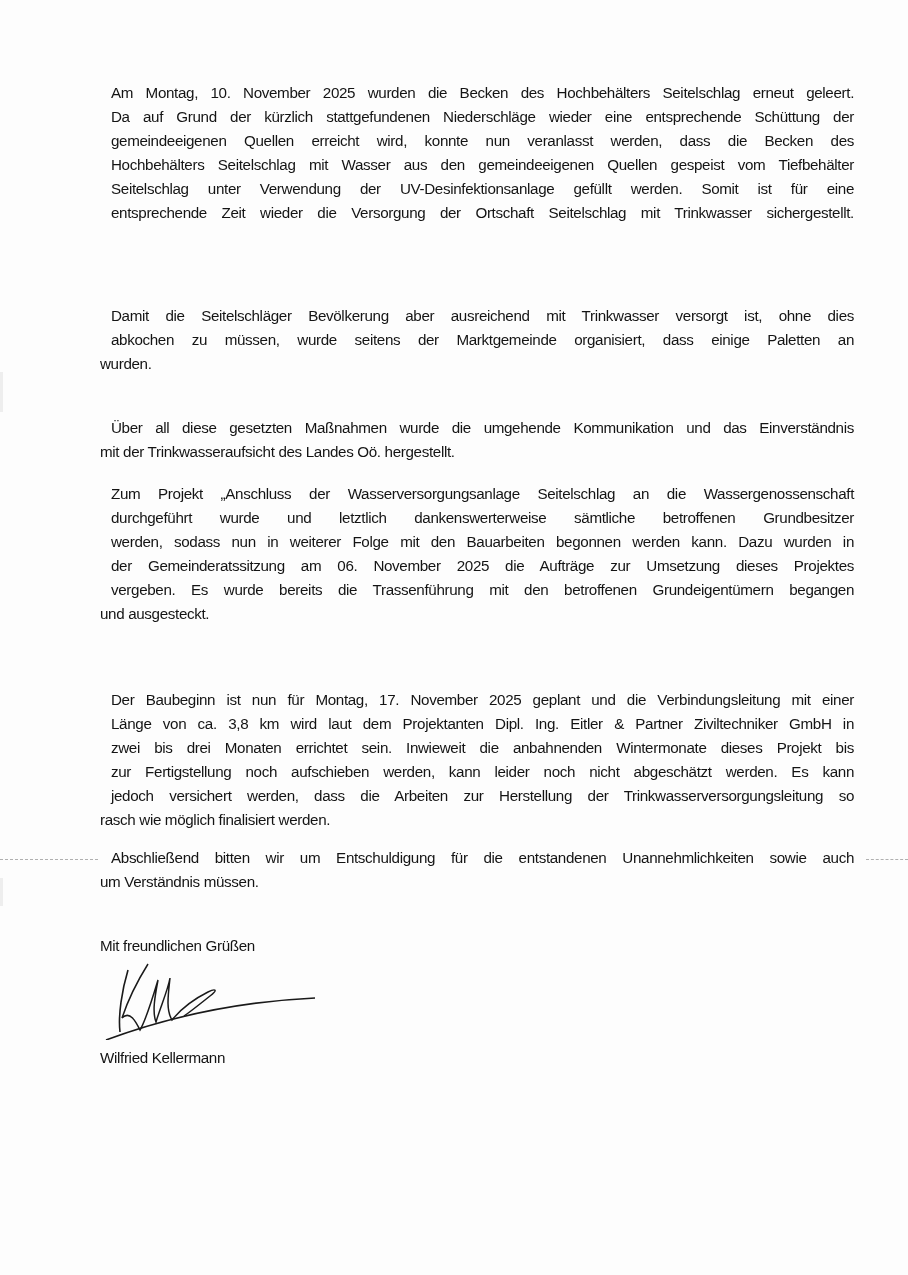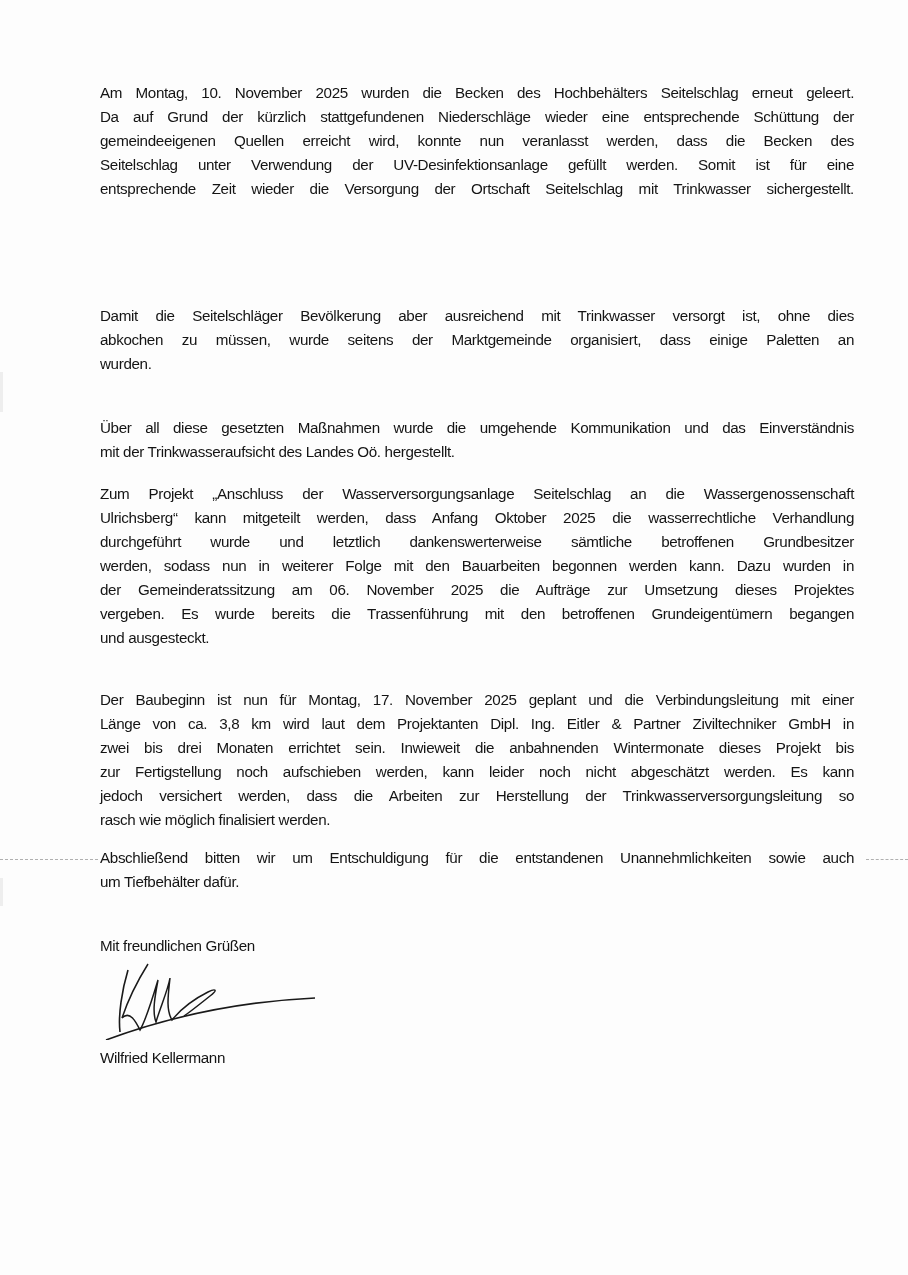--- a/index.html
+++ b/index.html
@@ -2,79 +2,79 @@
 <html><head>
 <meta charset="utf-8">
 <style>
   html, body { margin: 0; padding: 0; background: #ffffff; }
   body { width: 908px; height: 1275px; position: relative; overflow: hidden;
          font-family: "Liberation Sans", sans-serif; color: #141414; }
   .page { position: absolute; left: 0; top: 0; width: 908px; height: 1275px; background: #fdfdfd; }
   .para { position: absolute; left: 100px; width: 754px; }
   .line { height: 24px; line-height: 24px; font-size: 15.2px; white-space: nowrap;
           letter-spacing: -0.35px; transform-origin: left center; }
-  .line.just { text-align: justify; text-align-last: justify; }
+  .line.just { text-align: justify; text-align-last: justify; margin-left: 11px; }
   .fold-line { position: absolute; top: 859px; height: 0; border-top: 1px dashed #b0b0b0; }
   .sig { position: absolute; left: 100px; top: 960px; width: 220px; height: 80px; }
   .closing { position: absolute; left: 100px; }
   .scan-mark { position: absolute; background: #eeeeee; }
 </style>
 </head>
 <body>
 
 <div class="page">
 
   <div class="scan-mark" style="left:0;top:372px;width:3px;height:40px;"></div>
   <div class="scan-mark" style="left:0;top:878px;width:3px;height:28px;"></div>
 
   <div class="fold-line" style="left:0;width:98px;"></div>
   <div class="fold-line" style="left:866px;width:42px;"></div>
 
   <div class="para" style="top:81px;">
     <div class="line just">Am Montag, 10. November 2025 wurden die Becken des Hochbehälters Seitelschlag erneut geleert.</div>
     <div class="line just">Da auf Grund der kürzlich stattgefundenen Niederschläge wieder eine entsprechende Schüttung der</div>
     <div class="line just">gemeindeeigenen Quellen erreicht wird, konnte nun veranlasst werden, dass die Becken des</div>
+    <div class="line just">Hochbehälters Seitelschlag mit Wasser aus den gemeindeeigenen Quellen gespeist vom Tiefbehälter</div>
     <div class="line just">Seitelschlag unter Verwendung der UV-Desinfektionsanlage gefüllt werden. Somit ist für eine</div>
     <div class="line just">entsprechende Zeit wieder die Versorgung der Ortschaft Seitelschlag mit Trinkwasser sichergestellt.</div>
   </div>
 
 
   <div class="para" style="top:304px;">
     <div class="line just">Damit die Seitelschläger Bevölkerung aber ausreichend mit Trinkwasser versorgt ist, ohne dies</div>
     <div class="line just">abkochen zu müssen, wurde seitens der Marktgemeinde organisiert, dass einige Paletten an</div>
     <div class="line">wurden.</div>
   </div>
 
   <div class="para" style="top:416px;">
     <div class="line just">Über all diese gesetzten Maßnahmen wurde die umgehende Kommunikation und das Einverständnis</div>
     <div class="line">mit der Trinkwasseraufsicht des Landes Oö. hergestellt.</div>
   </div>
 
   <div class="para" style="top:482px;">
     <div class="line just">Zum Projekt „Anschluss der Wasserversorgungsanlage Seitelschlag an die Wassergenossenschaft</div>
-    <div class="line just">Ulrichsberg“ kann mitgeteilt werden, dass Anfang Oktober 2025 die wasserrechtliche Verhandlung</div>
     <div class="line just">durchgeführt wurde und letztlich dankenswerterweise sämtliche betroffenen Grundbesitzer</div>
     <div class="line just">werden, sodass nun in weiterer Folge mit den Bauarbeiten begonnen werden kann. Dazu wurden in</div>
     <div class="line just">der Gemeinderatssitzung am 06. November 2025 die Aufträge zur Umsetzung dieses Projektes</div>
     <div class="line just">vergeben. Es wurde bereits die Trassenführung mit den betroffenen Grundeigentümern begangen</div>
     <div class="line">und ausgesteckt.</div>
   </div>
 
   <div class="para" style="top:688px;">
     <div class="line just">Der Baubeginn ist nun für Montag, 17. November 2025 geplant und die Verbindungsleitung mit einer</div>
     <div class="line just">Länge von ca. 3,8 km wird laut dem Projektanten Dipl. Ing. Eitler &amp; Partner Ziviltechniker GmbH in</div>
     <div class="line just">zwei bis drei Monaten errichtet sein. Inwieweit die anbahnenden Wintermonate dieses Projekt bis</div>
     <div class="line just">zur Fertigstellung noch aufschieben werden, kann leider noch nicht abgeschätzt werden. Es kann</div>
     <div class="line just">jedoch versichert werden, dass die Arbeiten zur Herstellung der Trinkwasserversorgungsleitung so</div>
     <div class="line">rasch wie möglich finalisiert werden.</div>
   </div>
 
   <div class="para" style="top:846px;">
     <div class="line just">Abschließend bitten wir um Entschuldigung für die entstandenen Unannehmlichkeiten sowie auch</div>
-    <div class="line">um Tiefbehälter dafür.</div>
+    <div class="line">um Verständnis müssen.</div>
   </div>
 
   <div class="closing line" style="top:934px;">Mit freundlichen Grüßen</div>
 
   <svg class="sig" viewBox="0 0 220 80">
     <path d="M28 10 C 22 30, 18 55, 20 72" fill="none" stroke="#1a1a1a" stroke-width="1.6"></path>
     <path d="M48 4 C 38 20, 28 40, 22 58 C 30 50, 36 62, 40 70 C 46 60, 52 40, 58 20 C 55 36, 52 52, 56 62 C 60 48, 68 30, 70 18 C 68 36, 66 50, 72 60 C 80 50, 92 40, 108 32 C 116 28, 118 30, 110 36 C 100 44, 90 52, 84 56" fill="none" stroke="#1a1a1a" stroke-width="1.5"></path>
     <path d="M6 80 C 60 60, 130 42, 215 38" fill="none" stroke="#1a1a1a" stroke-width="1.6"></path>
   </svg>
 

